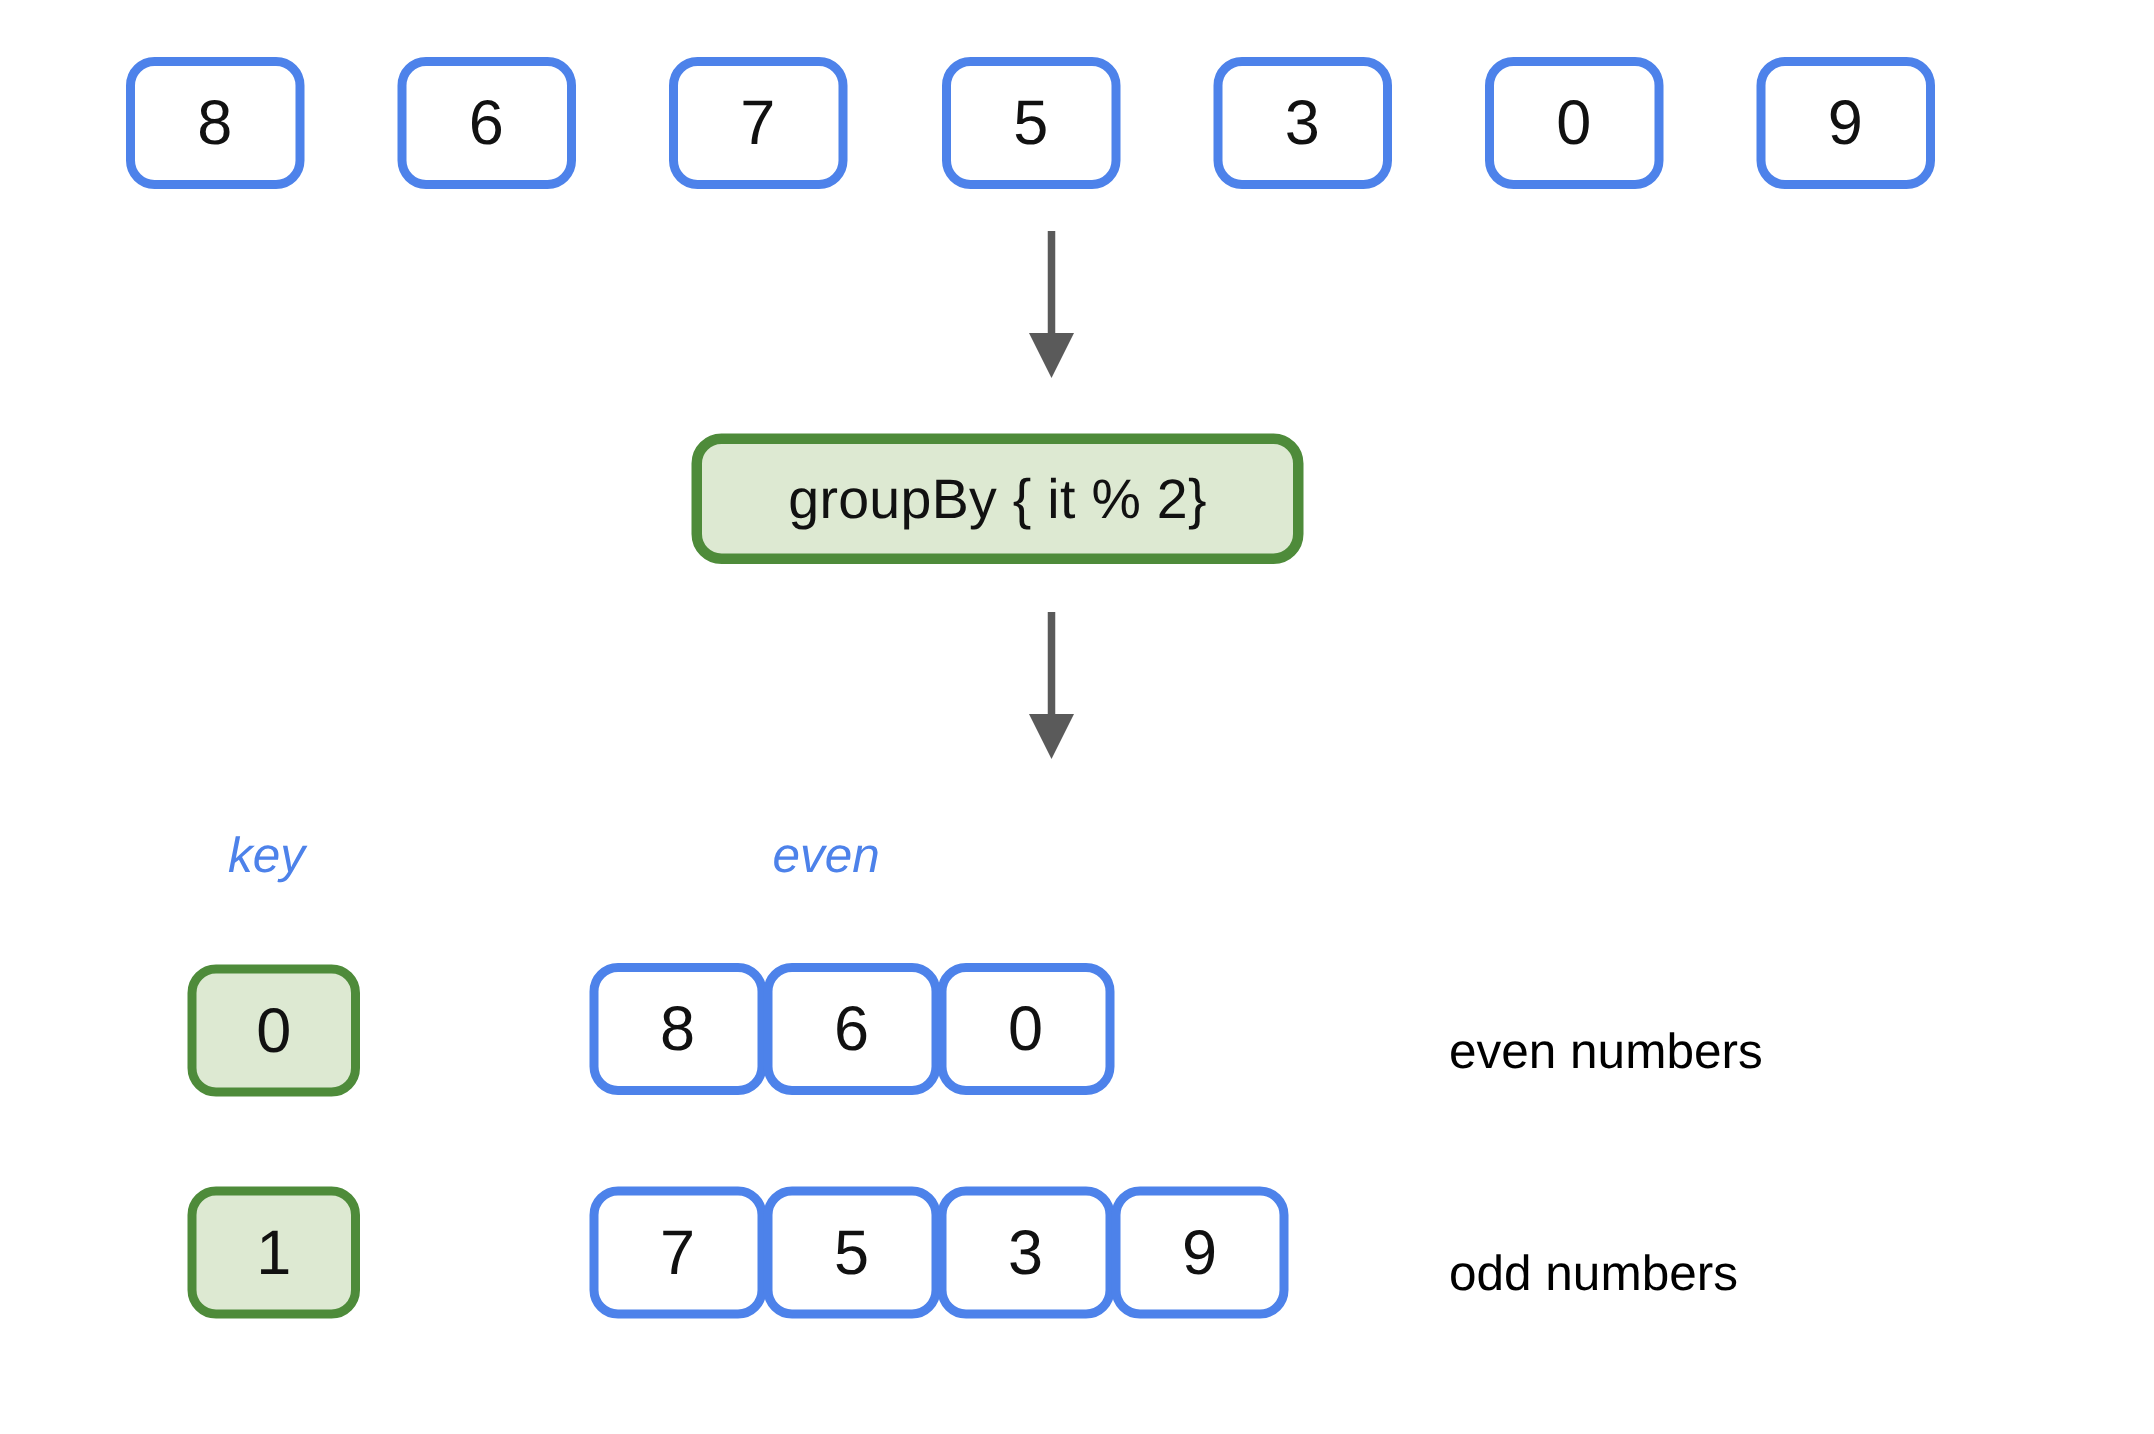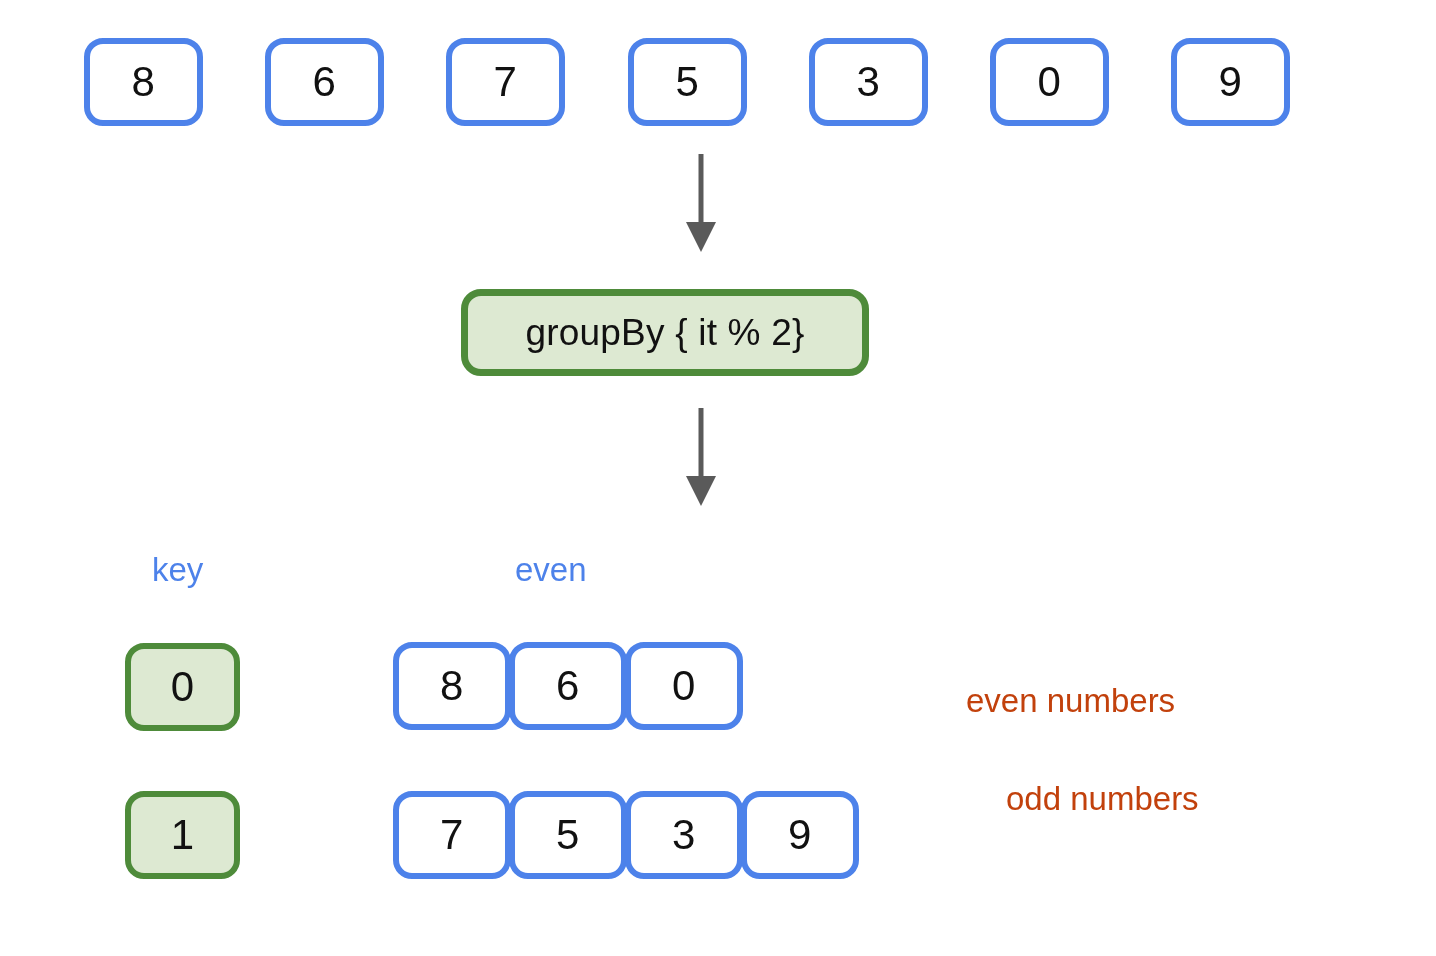--- a/index.html
+++ b/index.html
@@ -99,25 +99,26 @@
     width: 60px;
   }
 
   
   .col-label {
     position: absolute;
     font-size: 33px;
     color: #4d82ea;
     font-family: "Liberation Sans", sans-serif;
     white-space: nowrap;
+    font-style: italic;
   }
   .side-label {
     position: absolute;
     font-size: 33px;
-    color: #c2410c;
+    color: #000000;
     font-family: "Liberation Sans", sans-serif;
     white-space: nowrap;
   }
 </style>
 </head>
 <body>
 
 <div class="stage">
 
   <div>
@@ -158,16 +159,16 @@
   </div>
 
   <div>
     <div class="key-cell" style="left:125px; top:791px;">1</div>
 
     <div class="cell value-cell" style="left:393px; top:791px;">7</div>
     <div class="cell value-cell" style="left:509px; top:791px;">5</div>
     <div class="cell value-cell" style="left:625px; top:791px;">3</div>
     <div class="cell value-cell" style="left:741px; top:791px;">9</div>
 
-    <div class="side-label" style="left:966px; top:780px;margin-left:40px;">odd numbers</div>
+    <div class="side-label" style="left:966px; top:830px;">odd numbers</div>
   </div>
 
 </div>
 
 </body></html>

